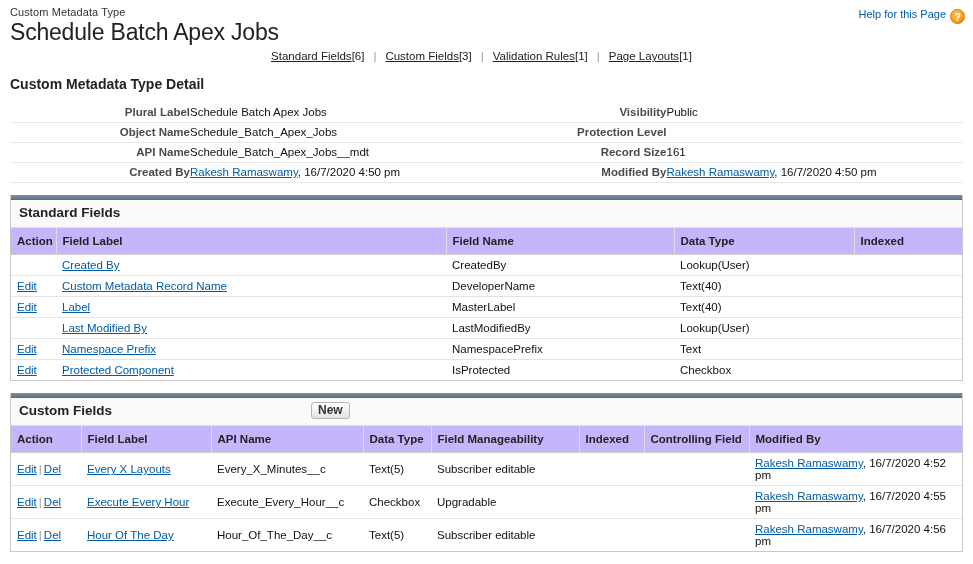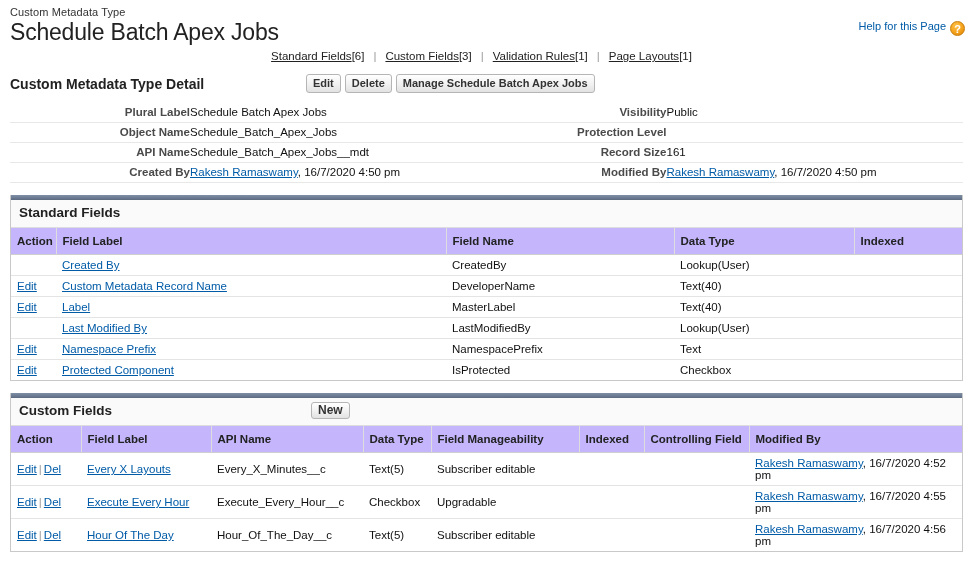--- a/index.html
+++ b/index.html
@@ -34,21 +34,21 @@
     font-size: 23px;
     font-weight: normal;
     color: #222222;
     line-height: 27px;
     margin-top: 0px;
     letter-spacing: -.2px;
   }
   .help-link {
     position: absolute;
     right: 8px;
-    top: 20px;
+    top: 8px;
     font-size: 11px;
     color: #015ba7;
     text-decoration: none;
     white-space: nowrap;
   }
   .help-link span.txt { text-decoration: none; }
   .help-icon {
     display: inline-block;
     width: 15px;
     height: 15px;
@@ -227,23 +227,20 @@
     <a href="#" class="help-link"><span class="txt">Help for this Page</span><span class="help-icon">?</span></a>
   </div>
 
   <div class="section-links">
     <a href="#">Standard Fields</a><span class="cnt">[6]</span><span class="sep">|</span><a href="#">Custom Fields</a><span class="cnt">[3]</span><span class="sep">|</span><a href="#">Validation Rules</a><span class="cnt">[1]</span><span class="sep">|</span><a href="#">Page Layouts</a><span class="cnt">[1]</span>
   </div>
 
   <div class="detail-wrap">
     <div class="detail-head">
       <span class="detail-title">Custom Metadata Type Detail</span>
-      <span class="btn-group">
-        <button class="btn">Edit</button><button class="btn">Delete</button><button class="btn">Manage Schedule Batch Apex Jobs</button>
-      </span>
     </div>
 
     <table class="detail">
       <tbody>
       <tr>
         <td class="lbl">Plural Label</td>
         <td class="val">Schedule Batch Apex Jobs</td>
         <td class="lbl2">Visibility</td>
         <td class="val2">Public</td>
       </tr>

